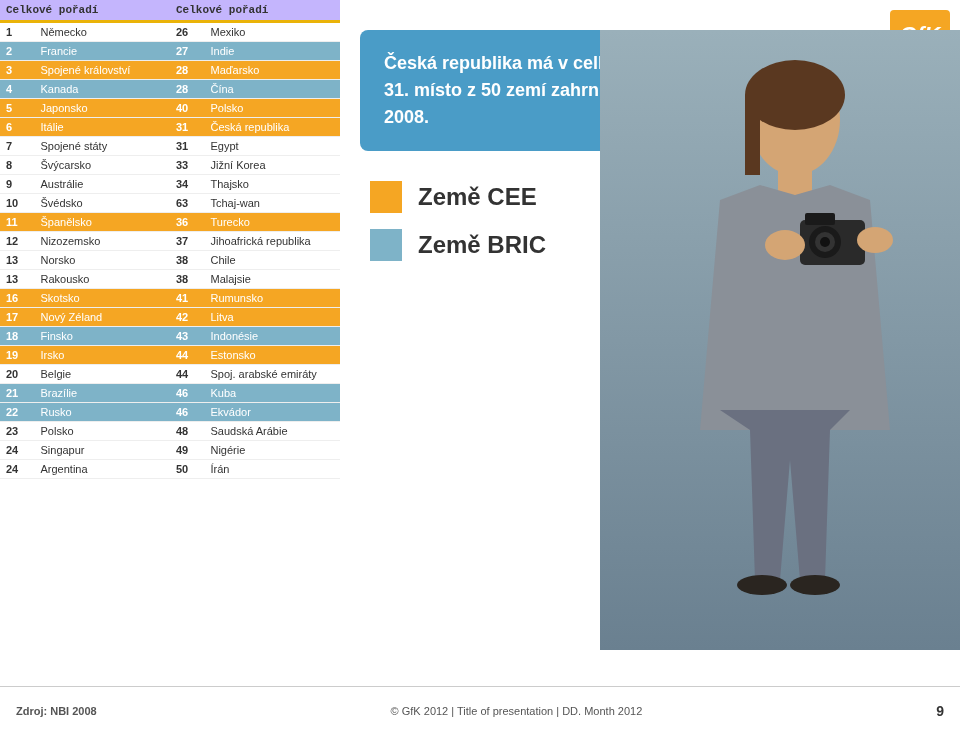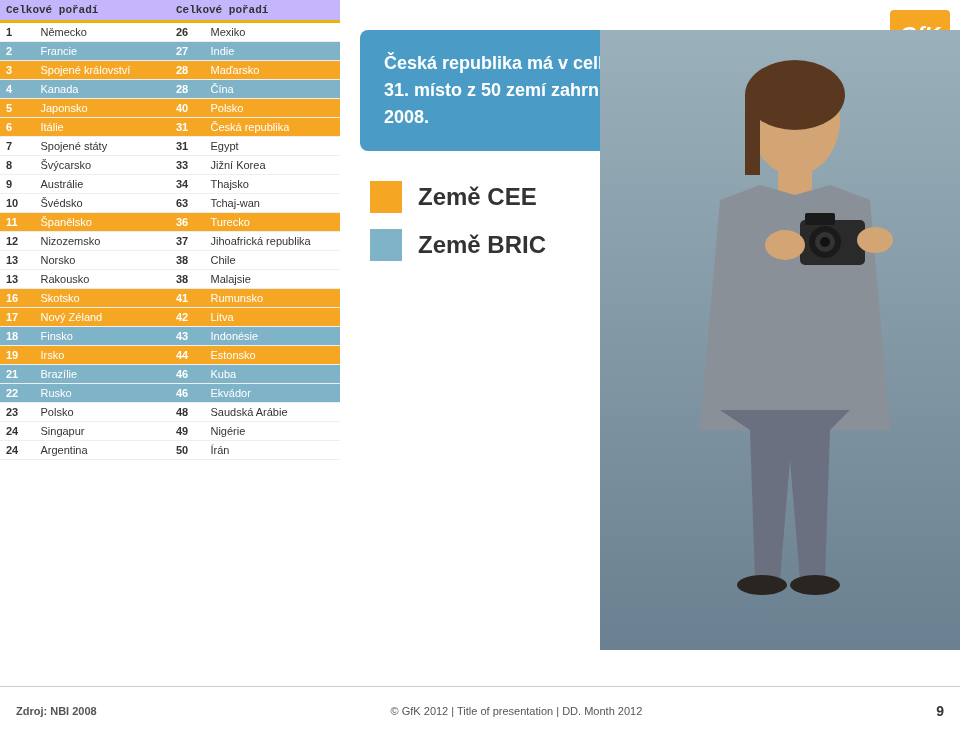--- a/index.html
+++ b/index.html
@@ -298,20 +298,26 @@
               <td class="col-name">Finsko</td>
               <td class="col-rank">43</td>
               <td class="col-country">Indonésie</td>
             </tr>
             <tr class="highlight-orange">
               <td class="col-num">19</td>
               <td class="col-name">Irsko</td>
               <td class="col-rank">44</td>
               <td class="col-country">Estonsko</td>
             </tr>
+            <tr>
+              <td class="col-num">20</td>
+              <td class="col-name">Belgie</td>
+              <td class="col-rank">44</td>
+              <td class="col-country">Spoj. arabské emiráty</td>
+            </tr>
             <tr class="highlight-blue">
               <td class="col-num">21</td>
               <td class="col-name">Brazílie</td>
               <td class="col-rank">46</td>
               <td class="col-country">Kuba</td>
             </tr>
             <tr class="highlight-blue">
               <td class="col-num">22</td>
               <td class="col-name">Rusko</td>
               <td class="col-rank">46</td>

